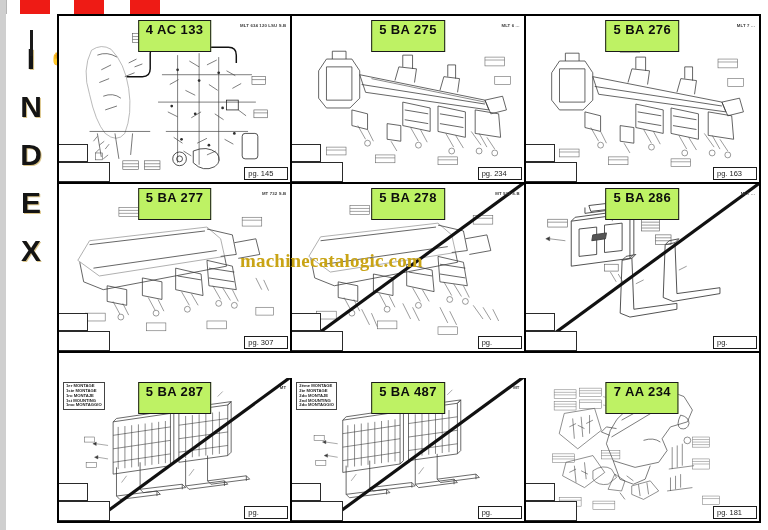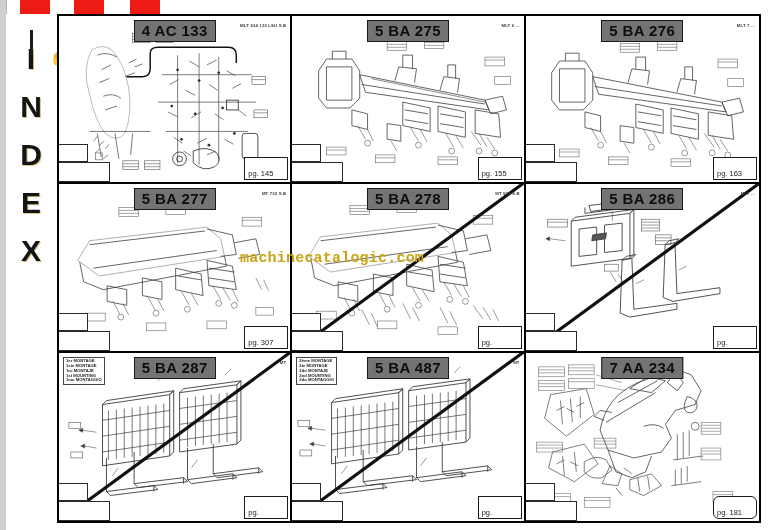--- a/index.html
+++ b/index.html
@@ -47,28 +47,28 @@
     display:grid;
     grid-template-columns:1fr 1fr 1fr;
     grid-template-rows:1fr 1fr 1fr;
     width:100%;height:100%;
   }
   .cell{
     position:relative;border-right:2px solid #000;border-bottom:2px solid #000;
     box-sizing:border-box;overflow:hidden;background:#fff;
   }
   .grid .cell:nth-child(3n){border-right:none;}
-  .grid .cell:nth-child(n+7){border-bottom:none;}
+  .grid .cell:nth-child(n+7){border-bottom:none;margin-top:25px;}
 
   
   .code-plate{
     position:absolute;top:4px;left:50%;transform:translateX(-50%);
-    border:1px solid #1a1a1a;background:#737373;
-    font-weight:bold;font-size:15px;letter-spacing:.4px;
-    color:#0d0d0d;padding:1px 7px 2px 7px;white-space:nowrap;
+    border:1px solid #1a1a1a;background:#bef264;
+    font-weight:bold;font-size:13px;letter-spacing:.4px;
+    color:#0d0d0d;padding:1px 7px 14px 7px;white-space:nowrap;
     font-family:"Liberation Sans", sans-serif;
   }
   
   .model-ref{
     position:absolute;top:7px;right:4px;
     font-size:4.3px;font-weight:bold;color:#3a3a3a;
     letter-spacing:.15px;white-space:nowrap;
     font-family:"Liberation Sans", sans-serif;
   }
   
@@ -76,40 +76,40 @@
     position:absolute;top:4px;left:4px;
     border:1px solid #444;background:#fff;
     padding:1px 2px;line-height:1.18;
     font-size:4.2px;font-weight:bold;color:#1c1c1c;
     font-family:"Liberation Sans", sans-serif;white-space:nowrap;
   }
   
   .pg-label{
     position:absolute;left:2px;bottom:2px;
     border:1px solid #1c1c1c;background:#fff;
-    font-size:7.5px;color:#1c1c1c;padding:11px 10px 1px 3px;
+    font-size:7.5px;color:#1c1c1c;padding:1px 10px 1px 3px;
     min-width:44px;box-sizing:border-box;
     font-family:"Liberation Sans", sans-serif;
   }
   
   .notch{position:absolute;border:1px solid #2a2a2a;background:#fff;box-sizing:border-box;}
   .notch-a{left:-1px;bottom:20px;width:30px;height:18px;}
   .notch-b{left:-1px;bottom:0px;width:52px;height:20px;}
 
   
   .strike{position:absolute;inset:0;pointer-events:none;}
 
   
   .art{position:absolute;inset:0;width:100%;height:100%;}
 
   
   .watermark{
     position:absolute;left:240px;top:250px;
-    font-family:Liberation Mono, monospace;
-    font-weight:bold;font-size:15px;letter-spacing:.2px;
+    font-family:Liberation Serif, serif;
+    font-weight:bold;font-size:19px;letter-spacing:.2px;
     color:#c9a415;white-space:nowrap;z-index:40;user-select:none;
   }
 </style>
 </head>
 <body>
 
 <div class="page-gutter"></div>
 
 <div class="tab-marks">
   <div class="tab-mark" style="left:14px;width:30px;"></div>
@@ -276,21 +276,21 @@
             <path d="M84 145 H104"></path>
           <rect x="148" y="144" width="20" height="8"></rect>
             <path d="M148 147 H168"></path>
           <rect x="206" y="62" width="16" height="8"></rect>
         </g>
       </svg>
       <div class="notch notch-a"></div>
       <div class="notch notch-b"></div>
       <div class="code-plate">5 BA 275</div>
       <div class="model-ref">MLT 6 ...</div>
-      <div class="pg-label" style="left:auto;right:2px;">pg. 155</div>
+      <div class="pg-label" style="left:auto;right:2px;">pg. 234</div>
     </div>
 
     <div class="cell">
       <svg class="art" viewBox="0 0 234 170">
         <g fill="none" stroke="#3b3b3b" stroke-width="0.8">
           <path d="M24 58 L32 46 L58 46 L66 58 L66 86 L56 96 L32 96 L24 86 Z"></path>
           <path d="M32 54 L58 54 L58 88 L32 88 Z"></path>
           <path d="M38 46 L38 38 L52 38 L52 46"></path>
           <path d="M66 62 L198 88 L202 98 L72 80 Z"></path>
           <path d="M68 72 L198 92"></path>
@@ -731,19 +731,19 @@
           <rect x="188" y="140" width="20" height="10"></rect>
             <path d="M188 143 H208"></path>
           <path d="M70 22 L96 30"></path>
             <path d="M70 32 L100 38"></path>
         </g>
       </svg>
       <div class="notch notch-a"></div>
       <div class="notch notch-b"></div>
       <div class="code-plate">7 AA 234</div>
       <div class="model-ref"></div>
-      <div class="pg-label" style="left:auto;right:2px;border-radius:6px;">pg. 181</div>
+      <div class="pg-label" style="left:auto;right:2px;">pg. 181</div>
     </div>
 
   </div>
 </div>
 
 <div class="watermark">machinecatalogic.com</div>
 
 </body></html>

